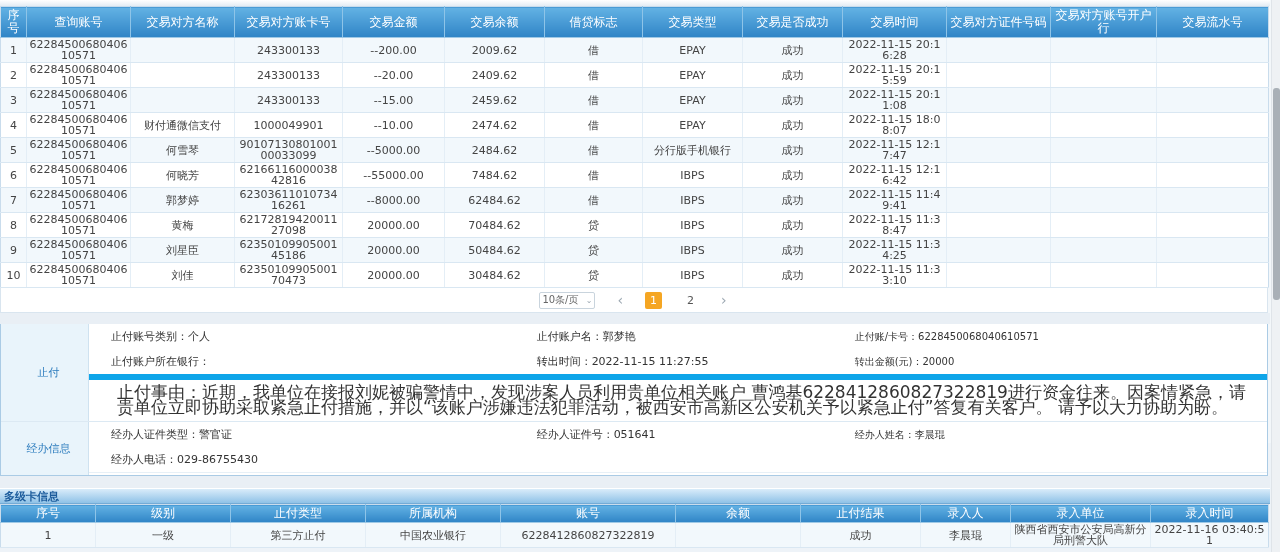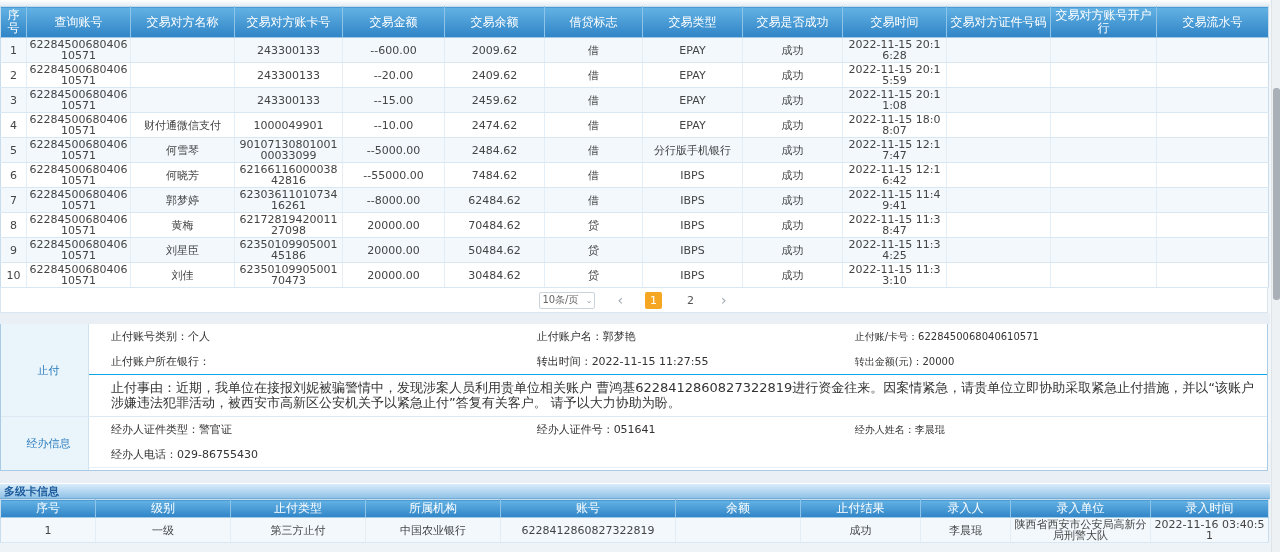--- a/index.html
+++ b/index.html
@@ -48,21 +48,21 @@
   .panel { width:1268px; background:#fff; border:1px solid #aacbe5; border-top:none; display:flex; flex-direction:column; }
   .panel-block { display:flex; }
   .panel-label { width:88px; background:#e9f4fb; border-right:1px solid #cfe2f0;
     display:flex; align-items:center; justify-content:center;
     font-size:11px; color:#2b7bbd; flex:0 0 88px;padding-left:8px; }
   .panel-body { flex:1; }
   .field-row { display:flex; height:25px; align-items:center; }
   .f1 { width:38%; padding-left:22px; font-size:11px; color:#333; }
   .f2 { width:27%; font-size:11px; color:#333; }
   .f3 { flex:1; font-size:10px; color:#333; }
-  .reason-row { border-top:1px solid #0ea5e9; padding:5px 10px 6px 22px; font-size:13px;
+  .reason-row { border-top:6px solid #0ea5e9; padding:5px 10px 6px 28px; font-size:17px;
     color:#333; line-height:15px; min-height:40px; }
   .block-sep { border-top:1px solid #dce9f3; }
   .panel-bottom-line { height:3px; border-top:1px solid #e7f0f7; }
 
   
   .vscroll { position:absolute; right:0; top:0; width:9px; height:552px; background:#eef1f4;
     border-left:1px solid #dfe4e9; }
   .vscroll-thumb { position:absolute; left:1px; width:7px; top:88px; height:212px;
     background:#a9b0b7; border-radius:3px; }
 </style>
@@ -106,21 +106,21 @@
             <th>交易对方账号开户行</th>
             <th>交易流水号</th>
           </tr>
         </thead>
       <tbody>
           <tr>
             <td>1</td>
             <td>6228450068040610571</td>
             <td></td>
             <td>243300133</td>
-            <td>--600.00</td>
+            <td>--200.00</td>
             <td>2009.62</td>
             <td>借</td>
             <td>EPAY</td>
             <td>成功</td>
             <td>2022-11-15 20:16:28</td>
             <td></td>
             <td></td>
             <td></td>
           </tr>
           <tr>

